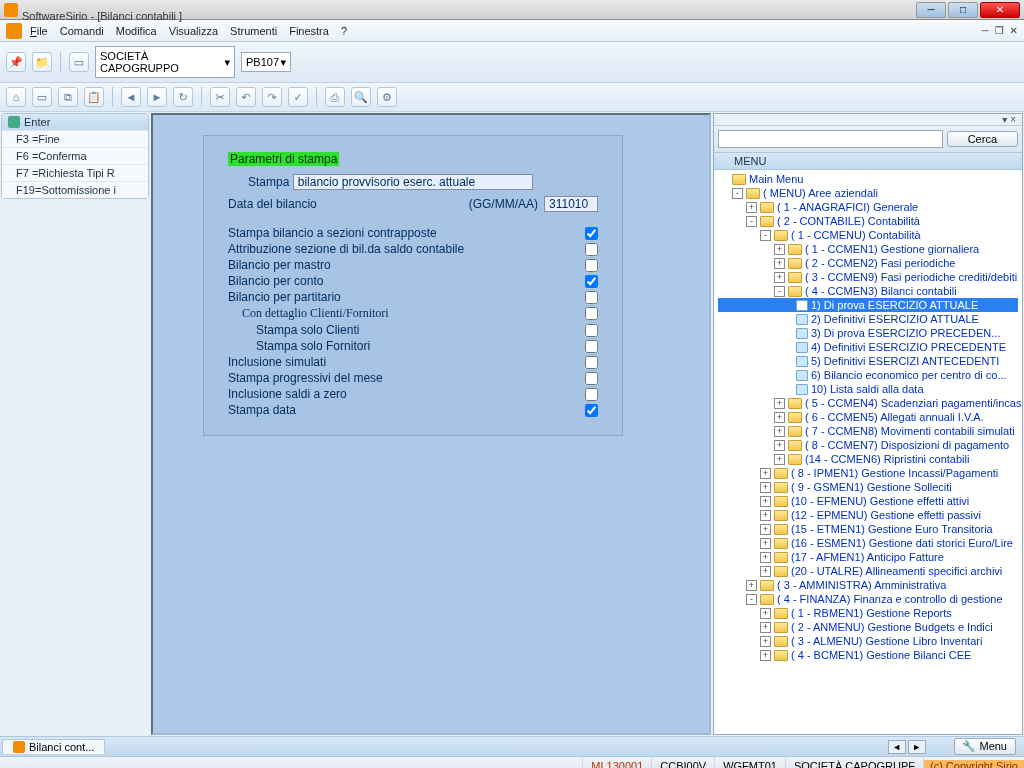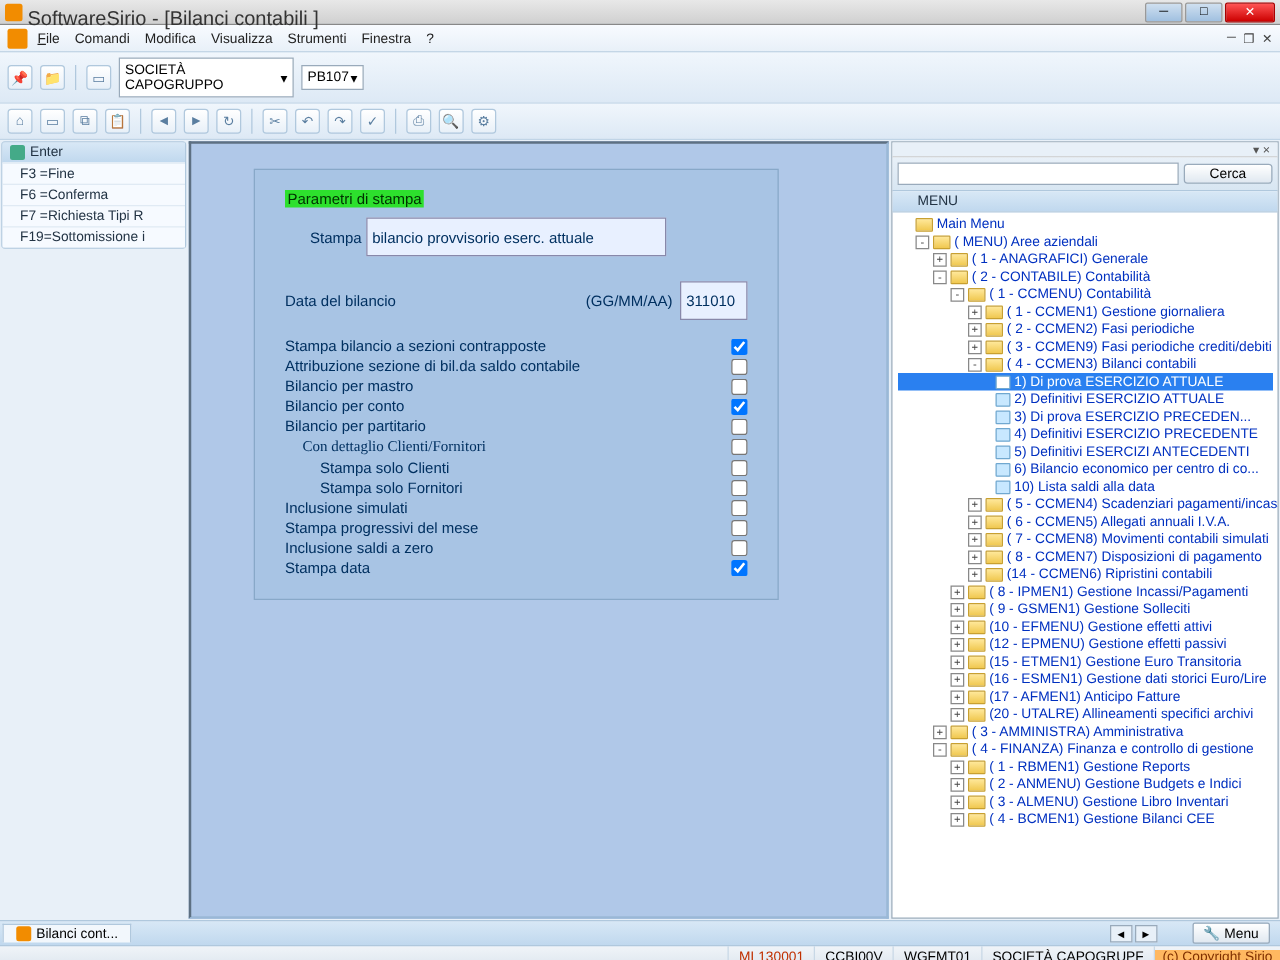--- a/index.html
+++ b/index.html
@@ -1,21 +1,21 @@
 <!DOCTYPE html>
 <html><head>
 <meta charset="utf-8">
 <style>
 * { box-sizing: border-box; margin: 0; padding: 0; font-family: "Segoe UI", Tahoma, sans-serif; }
 body { background: #e8f0f8; width: 1024px; height: 768px; overflow: hidden; font-size: 11px; }
 
 
 .titlebar { background: linear-gradient(#e8e8e8,#d0d0d0); height: 20px; display: flex; align-items: center; padding: 0 4px; border-bottom: 1px solid #888; }
 .titlebar .icon { width: 14px; height: 14px; background: #f28c00; border-radius: 2px; margin-right: 4px; }
-.titlebar .title { flex: 1; font-size: 16px; color: #333; margin-top: 12px; }
+.titlebar .title { flex: 1; font-size: 11px; color: #333; margin-top: 12px; }
 .winbtns { display: flex; gap: 2px; }
 .winbtn { width: 30px; height: 16px; border: 1px solid #999; border-radius: 2px; display: flex; align-items: center; justify-content: center; font-size: 10px; }
 .winbtn.close { background: linear-gradient(#f55,#c00); color: #fff; border-color: #a00; width: 40px; }
 .winbtn.min,.winbtn.max { background: linear-gradient(#d0e0f0,#a0c0e0); }
 
 
 .menubar { background: linear-gradient(#f8fbff,#e8f0f8); height: 22px; display: flex; align-items: center; padding: 0 6px; border-bottom: 1px solid #b8cde0; }
 .menubar .logo { width: 16px; height: 16px; background: #f28c00; border-radius: 2px; margin-right: 8px; }
 .menubar .mitem { margin-right: 12px; font-size: 11px; color: #222; cursor: pointer; }
 .menubar .mitem u { text-decoration: underline; }
@@ -38,21 +38,21 @@
 .side-head { background: linear-gradient(#d8e8f6,#c0d8ee); padding: 2px 6px; font-size: 11px; color: #234; display: flex; align-items: center; gap: 4px; }
 .side-head .icon { width: 12px; height: 12px; background: #4a8; border-radius: 2px; }
 .side-item { padding: 2px 6px 2px 14px; font-size: 11px; color: #234; background: #f6faff; border-top: 1px solid #e0eaf4; cursor: pointer; }
 
 
 .center { flex: 1; background: #b0c8e8; border: 2px inset #9ab8d6; margin: 1px; padding: 20px 0 0 50px; position: relative; overflow: hidden; }
 .formbox { background: #a8c4e4; border: 1px solid #88a8c8; padding: 16px 24px; width: 420px; font-family: "Courier New", monospace; font-size: 12px; color: #003060; }
 .form-title { background: #2de02d; color: #003000; padding: 0 2px; display: inline-block; margin-bottom: 6px; }
 .form-row { display: flex; align-items: center; margin: 2px 0; }
 .form-row .lbl { white-space: pre; }
-.form-row .inp { background: #e8f0ff; border: 1px solid #88a; padding: 0 4px; height: 31px; font-family: inherit; font-size: 12px; color: #003060; }
+.form-row .inp { background: #e8f0ff; border: 1px solid #88a; padding: 0 4px; height: 16px; font-family: inherit; font-size: 12px; color: #003060; }
 .form-row .chk { width: 13px; height: 13px; }
 .indent1 { padding-left: 14px; font-family: Liberation Serif, serif; }
 .indent2 { padding-left: 28px; }
 
 
 .rightpane { width: 310px; background: #fff; border: 1px solid #9ab; margin: 1px; display: flex; flex-direction: column; }
 .rp-top { background: linear-gradient(#e8f0f8,#d8e6f2); padding: 4px; display: flex; gap: 4px; align-items: center; border-bottom: 1px solid #b0c8dd; }
 .rp-top input { flex: 1; height: 18px; border: 1px solid #9ab; padding: 0 4px; font-size: 11px; }
 .rp-top .searchbtn { padding: 1px 20px; border: 1px solid #9ab; background: linear-gradient(#fff,#e0e8f0); border-radius: 3px; font-size: 11px; }
 .rp-menuhdr { background: linear-gradient(#d8e8f6,#c0d8ee); padding: 2px 20px; font-size: 11px; color: #234; border-bottom: 1px solid #b0c8dd; }
@@ -164,21 +164,21 @@
           <div class="side-item">F6 =Conferma</div>
           <div class="side-item">F7 =Richiesta Tipi R</div>
           <div class="side-item">F19=Sottomissione i</div>
         </div>
     </div>
   </div>
 
   <div class="center">
     <div class="formbox">
       <div><span class="form-title">Parametri di stampa</span></div>
-      <div class="form-row" style="margin-bottom:20px;">
+      <div class="form-row" style="margin-bottom:6px;">
         <span class="lbl">      </span>
         <span class="lbl">Stampa</span>
         <span class="lbl"> </span>
         <input class="inp" style="width: 240px;" value="bilancio provvisorio eserc. attuale">
       </div>
       <div class="form-row" style="margin-bottom:14px;">
         <span class="lbl">Data del bilancio</span>
         <span class="lbl" style="margin-left:auto;margin-right:6px">(GG/MM/AA)</span>
         <input class="inp" style="width: 54px;" value="311010">
       </div>

